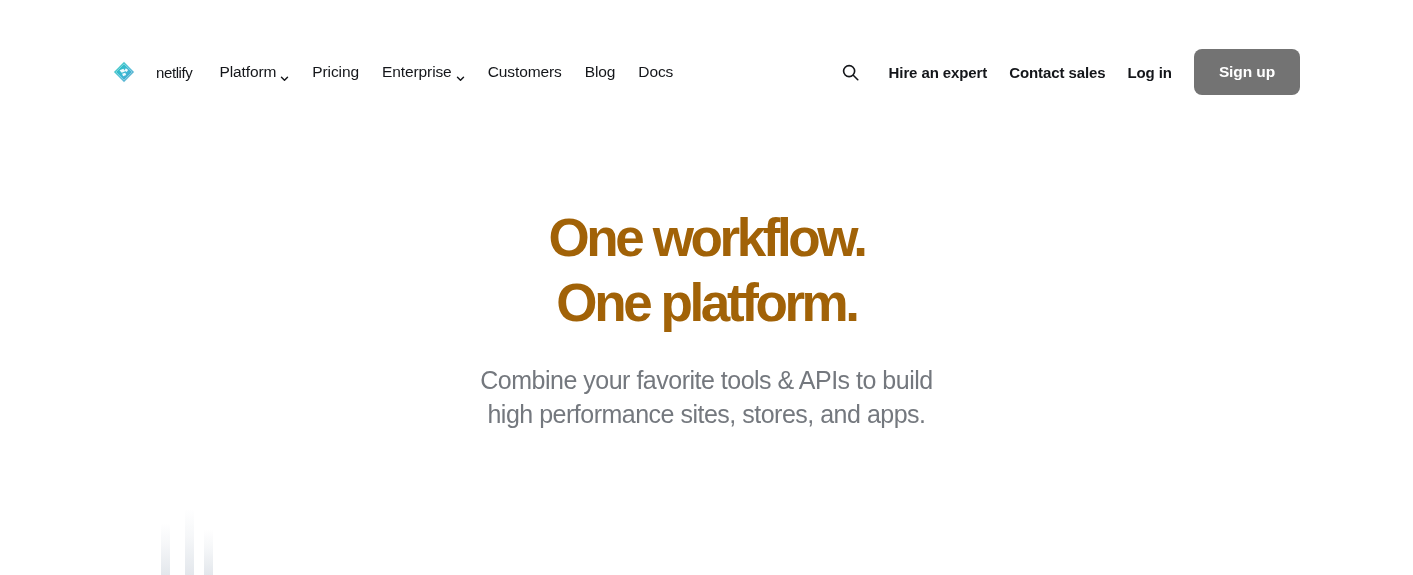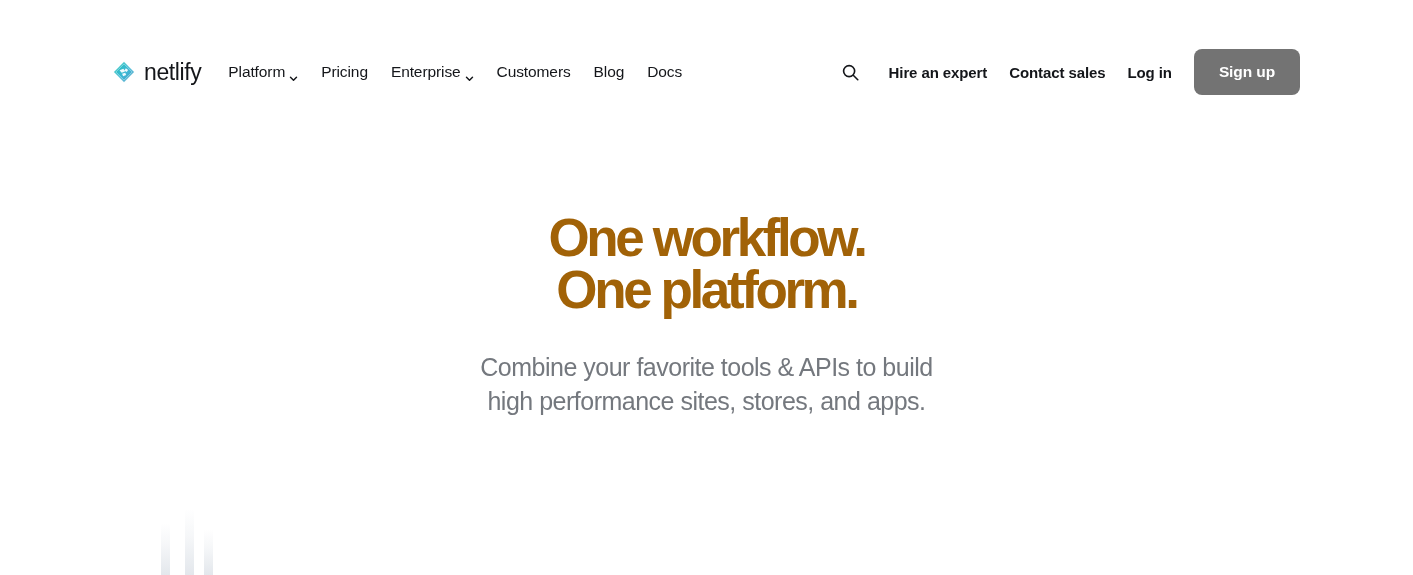--- a/index.html
+++ b/index.html
@@ -62,25 +62,26 @@
     text-decoration: none;
     margin-right: 27px;
   }
   .brand-mark {
     width: 22px;
     height: 22px;
     display: block;
     flex: none;
   }
   .brand-word {
-    font-size: 23px;
+    font-size: 15px;
     font-weight: 500;
     letter-spacing: -0.4px;
     color: #14161a;
     line-height: 1;
+    margin-left: 12px;
   }
 
   
   .nav-primary {
     display: flex;
     align-items: center;
     gap: 23px;
   }
   .nav-link {
     display: inline-flex;
@@ -157,21 +158,21 @@
   }
 
   .hero-title {
     font-size: 53px;
     line-height: 0.99;
     font-weight: 800;
     letter-spacing: -3.4px;
     color: #a16207;
   }
   .hero-title .line { display: block; }
-  .hero-title .line + .line { }
+  .hero-title .line + .line { margin-top: 13px; }
 
   .hero-sub {
     margin-top: 33px;
     font-size: 25px;
     line-height: 1.37;
     font-weight: 400;
     letter-spacing: -0.5px;
     color: #74787e;
   }
   .hero-sub .line { display: block; }

